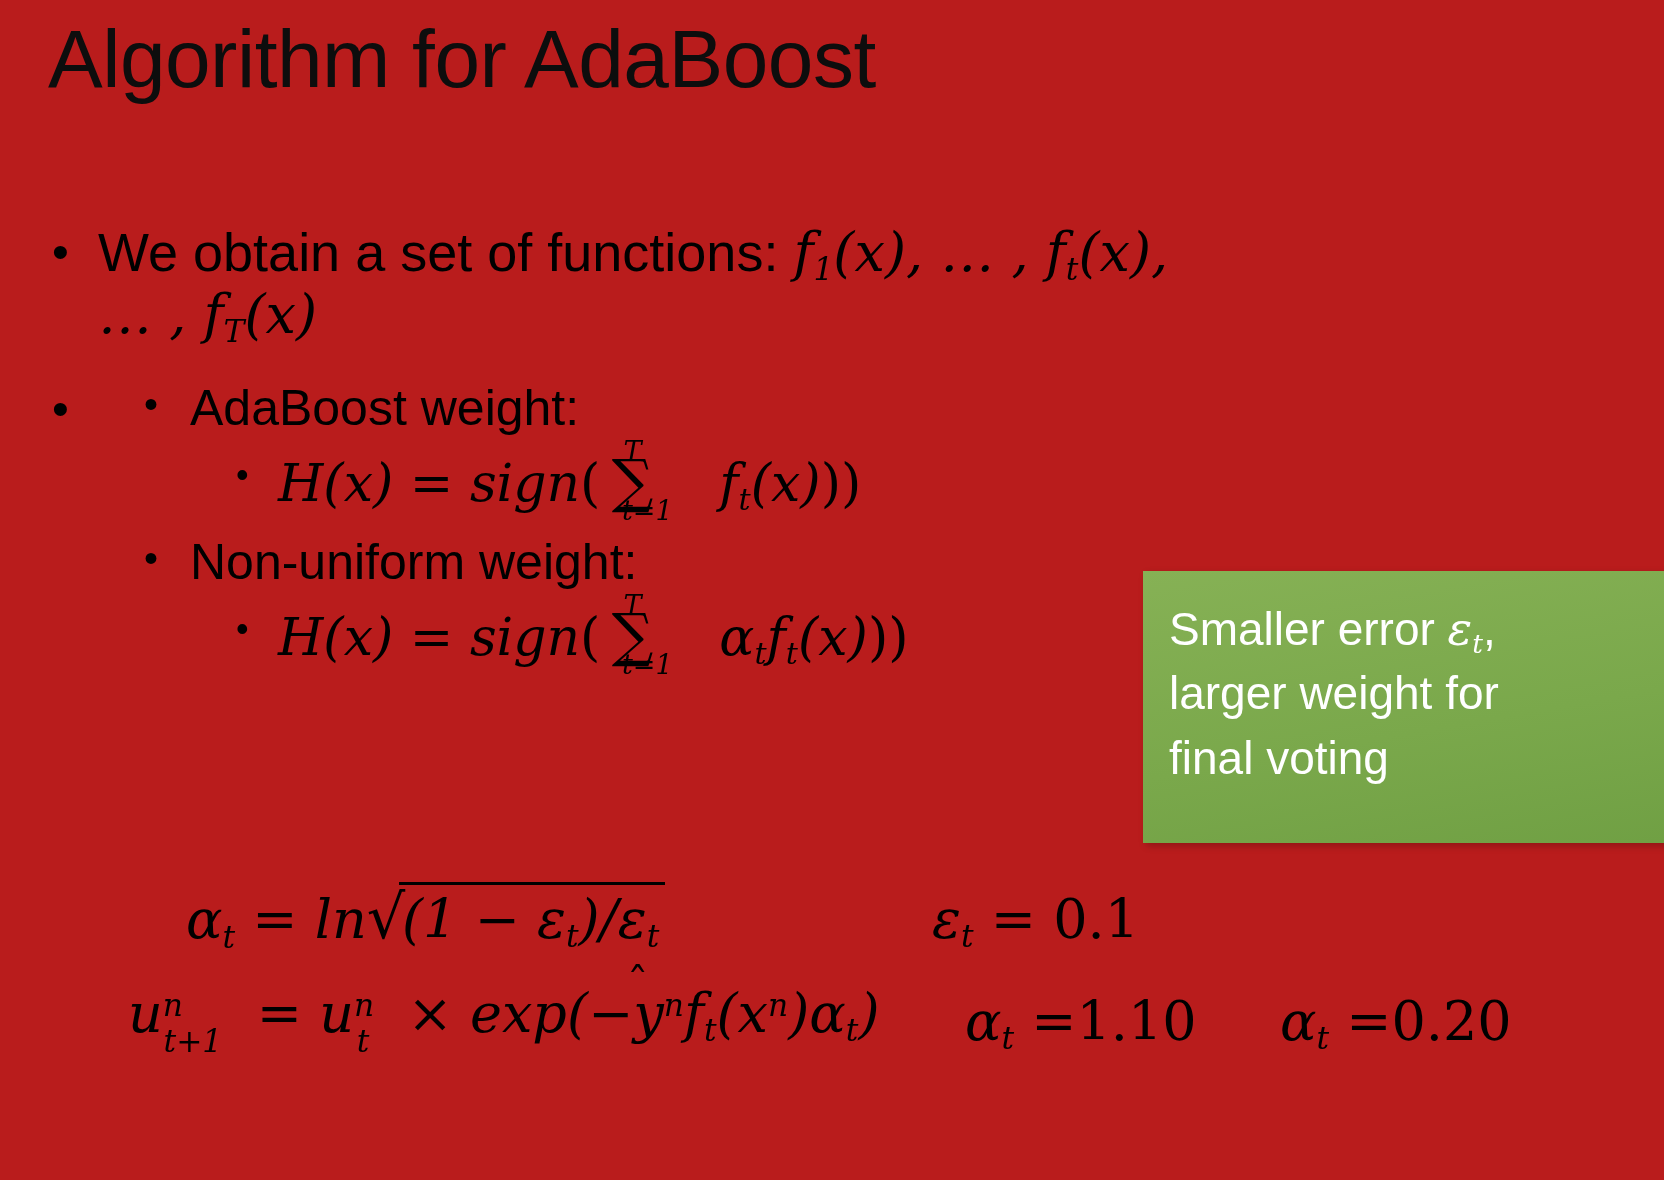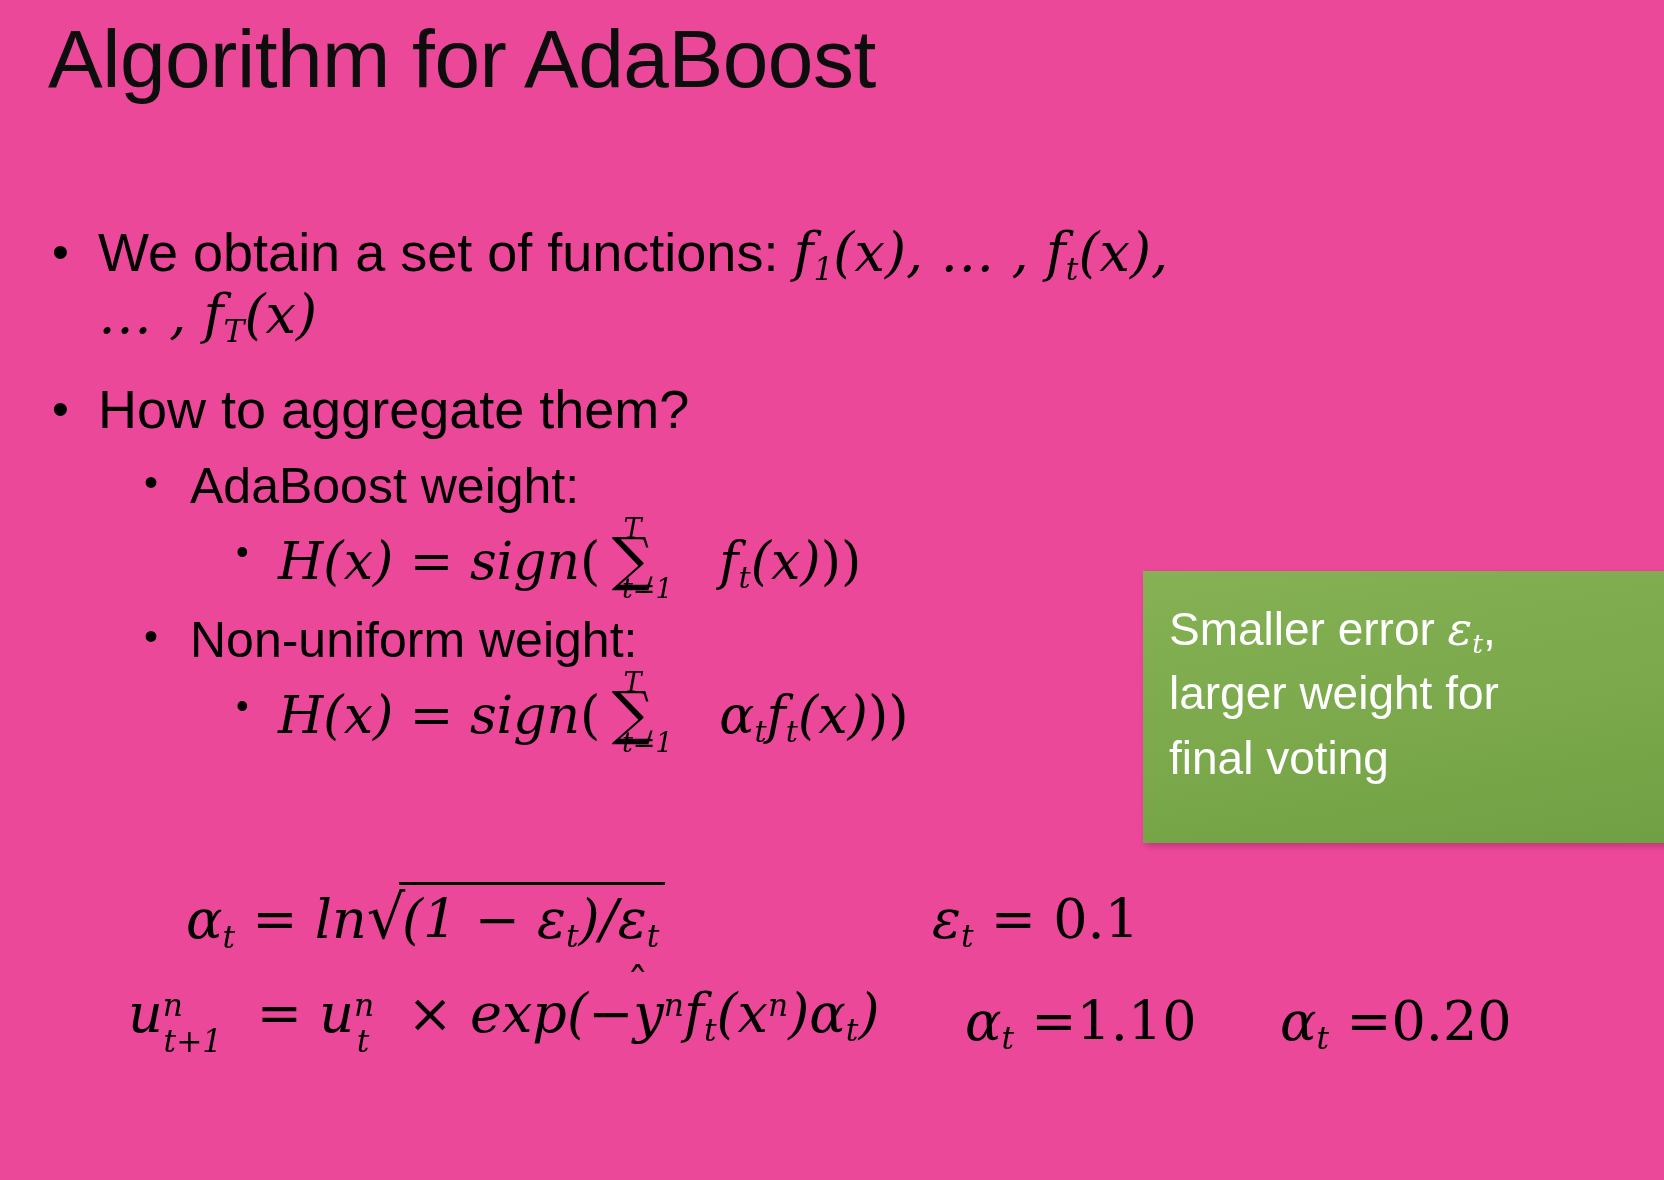--- a/index.html
+++ b/index.html
@@ -8,21 +8,21 @@
     background: #ffffff;
   }
   body {
     font-family: "Liberation Sans", sans-serif;
     color: #000000;
   }
   #slide {
     position: relative;
     width: 1664px;
     height: 1180px;
-    background: #ec4899;
+    background: #b91c1c;
     overflow: hidden;
   }
 
   
   .slide-title {
     position: absolute;
     left: 48px;
     top: 18px;
     font-size: 82px;
     line-height: 1.0;
@@ -202,21 +202,20 @@
   <div class="body-area">
 
     <div class="bullet-l1">
       <span class="dot">•</span>
       <span>We obtain a set of functions: </span><span class="math"><span>f</span><sub class="m">1</sub><span>(x), … , </span><span>f</span><sub class="m">t</sub><span>(x),</span></span>
       <div class="math"><span>… , </span><span>f</span><sub class="m">T</sub><span>(x)</span></div>
     </div>
 
     <div class="bullet-l1" style="margin-top:34px;">
       <span class="dot">•</span>
-      <span>How to aggregate them?</span>
     </div>
 
     <div class="bullet-l2" style="margin-top:16px;">
       <span class="dot">•</span>
       <span>AdaBoost weight:</span>
     </div>
 
     <div class="bullet-l3" style="margin-top:10px;">
       <span class="dot">•</span>
       <span class="math"><span>H</span><span>(x)</span><span> = </span><span>sign</span><span class="up">(</span><span class="sumblk"><span class="sig">∑</span><span class="lim-top">T</span><span class="lim-bot">t=1</span></span><span class="sum-trail"></span><span>f</span><sub class="m">t</sub><span>(x)</span><span class="up">))</span></span>

